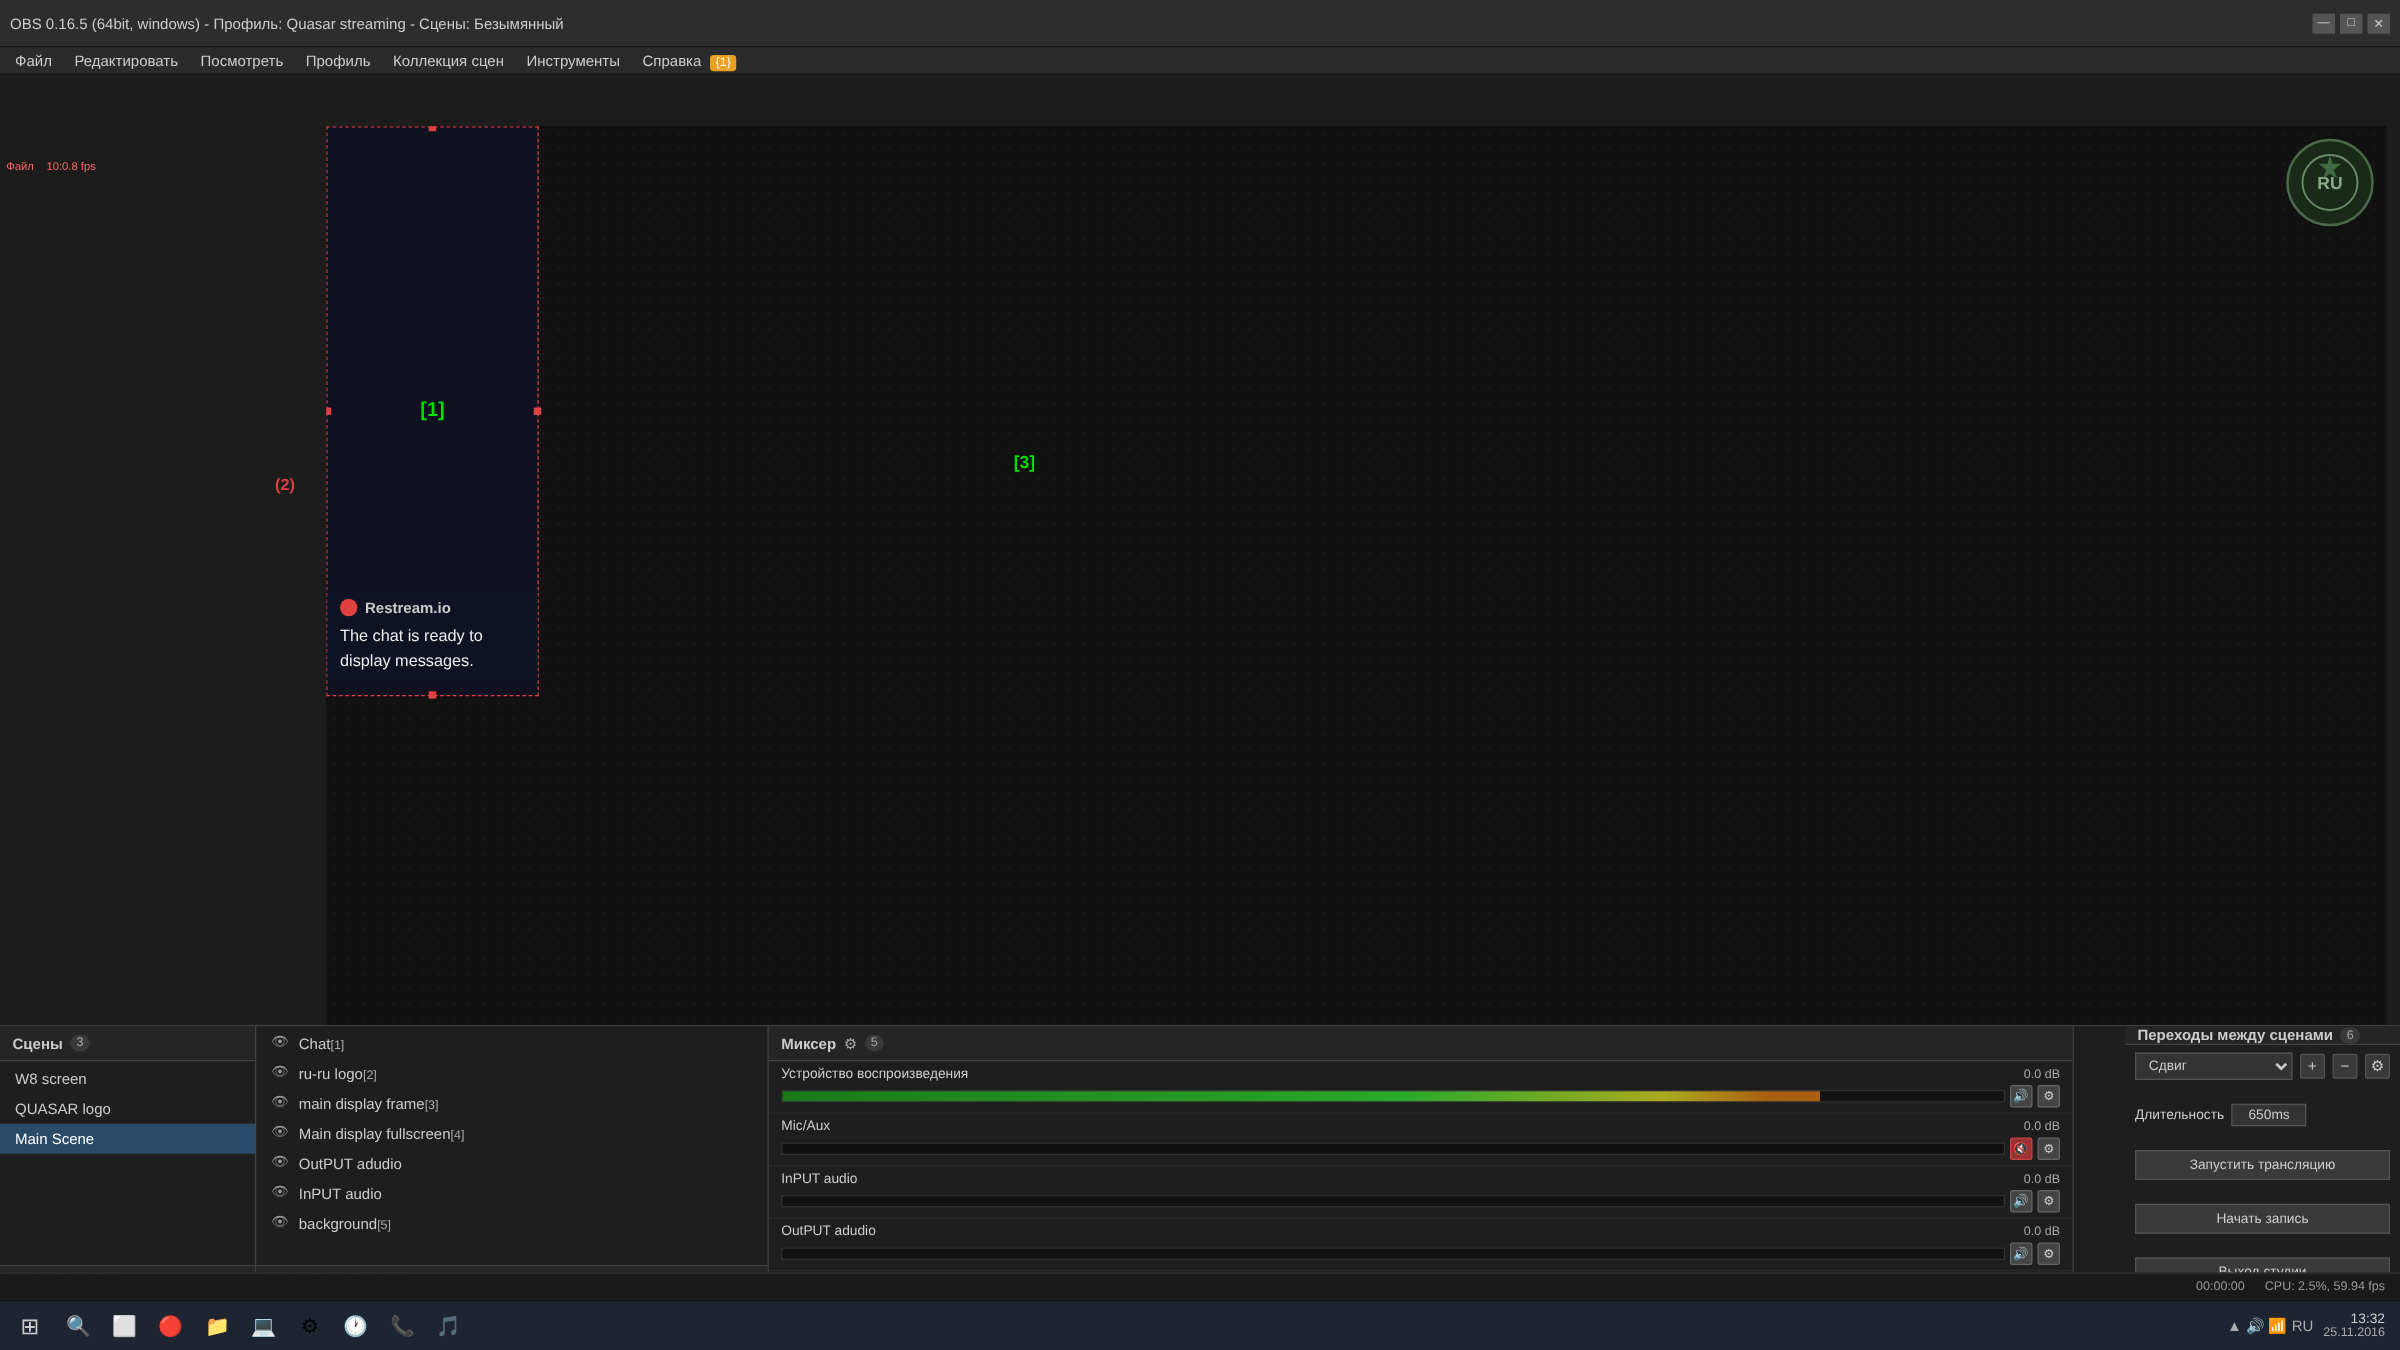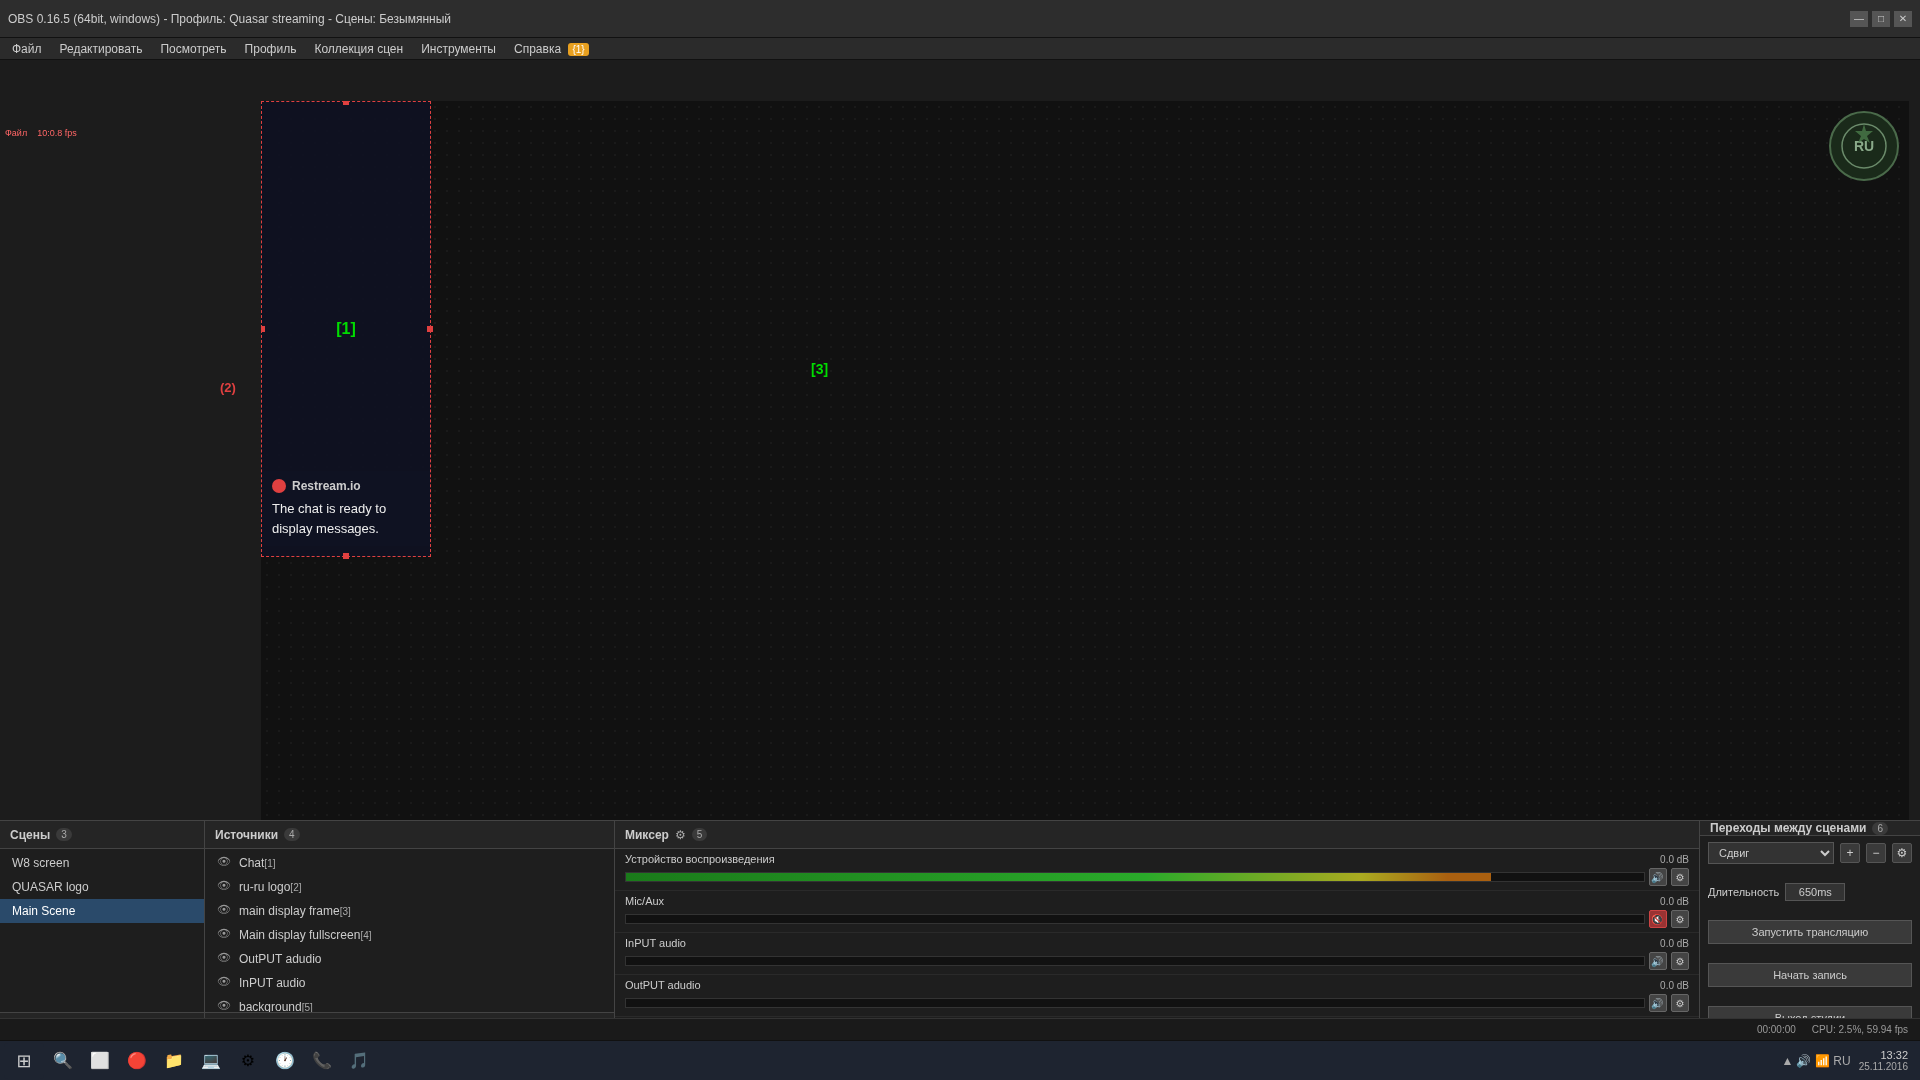--- a/index.html
+++ b/index.html
@@ -33,21 +33,21 @@
     #ru-logo-circle { width: 70px; height: 70px; border-radius: 50%; background: #2a2a2a; border: 2px solid #555; display: flex; align-items: center; justify-content: center; }
 
     
     #num-1 { position: absolute; top: 60px; left: 415px; color: #e04040; font-size: 13px; }
 
     
     #panels { display: flex; height: 220px; background: #1e1e1e; border-top: 1px solid #444; }
     #scenes-panel { width: 205px; border-right: 1px solid #444; display: flex; flex-direction: column; }
     #sources-panel { width: 410px; border-right: 1px solid #444; display: flex; flex-direction: column; }
     #mixer-panel { flex: 1; border-right: 1px solid #444; display: flex; flex-direction: column; }
-    #transitions-panel { width: 200px; display: flex; flex-direction: column; }
+    #transitions-panel { width: 200px; display: flex; flex-direction: column; margin-left: 41px; }
 
     .panel-header { height: 28px; background: #252525; display: flex; align-items: center; padding: 0 10px; gap: 6px; border-bottom: 1px solid #444; }
     .panel-title { font-size: 12px; color: #ccc; font-weight: bold; }
     .panel-badge { background: #3a3a3a; color: #aaa; font-size: 10px; padding: 1px 5px; border-radius: 8px; }
     .panel-icon { font-size: 12px; color: #aaa; cursor: pointer; }
 
     .panel-list { flex: 1; overflow-y: auto; padding: 2px 0; }
     .list-item { height: 24px; display: flex; align-items: center; padding: 0 12px; cursor: pointer; font-size: 12px; }
     .list-item.active { background: #2a4a6a; color: #fff; }
     .list-item .item-eye { width: 16px; height: 16px; margin-right: 6px; color: #999; font-size: 11px; }
@@ -217,24 +217,20 @@
     </div>
     <div class="panel-controls">
       <button class="ctrl-btn">+</button>
       <button class="ctrl-btn">−</button>
       <button class="ctrl-btn">∧</button>
       <button class="ctrl-btn">∨</button>
     </div>
   </div>
 
   <div id="sources-panel" style="width:410px;border-right:1px solid #444;display:flex;flex-direction:column;">
-    <div class="panel-header">
-      <span class="panel-title">Источники</span>
-      <span class="panel-badge">4</span>
-    </div>
     <div class="panel-list">
       <div class="list-item">
         <span class="item-eye">👁</span>
         <span class="item-label">Chat<span style="color:#aaa;font-size:10px;">[1]</span></span>
       </div>
       <div class="list-item">
         <span class="item-eye">👁</span>
         <span class="item-label">ru-ru logo<span style="color:#aaa;font-size:10px;">[2]</span></span>
       </div>
       <div class="list-item">

